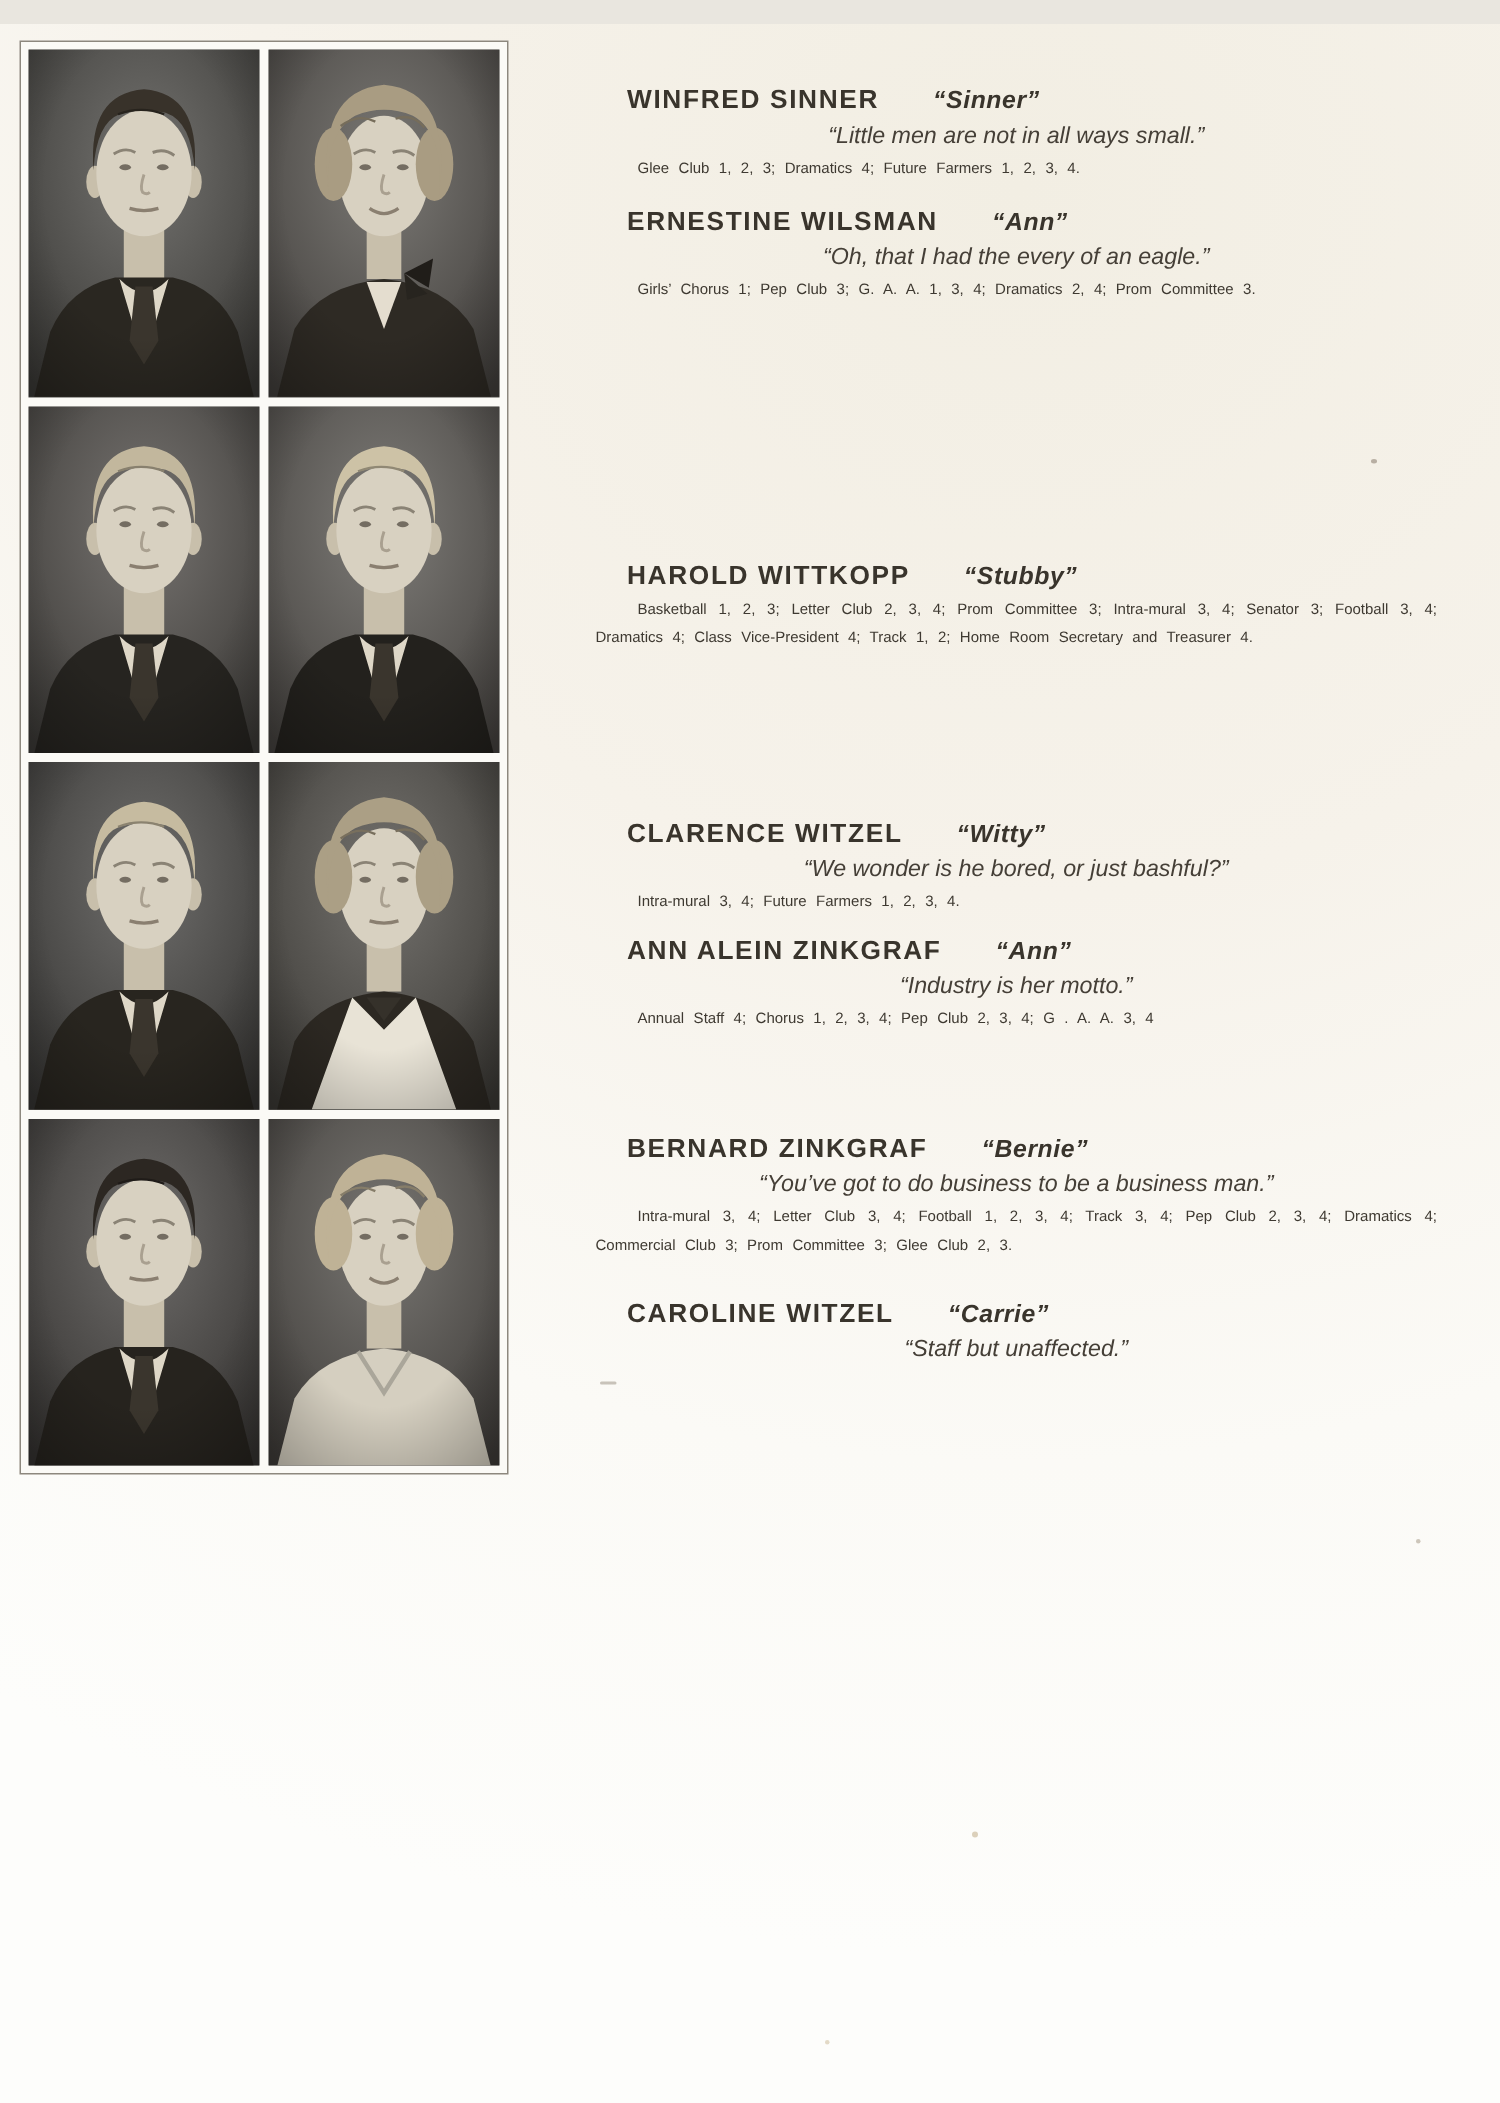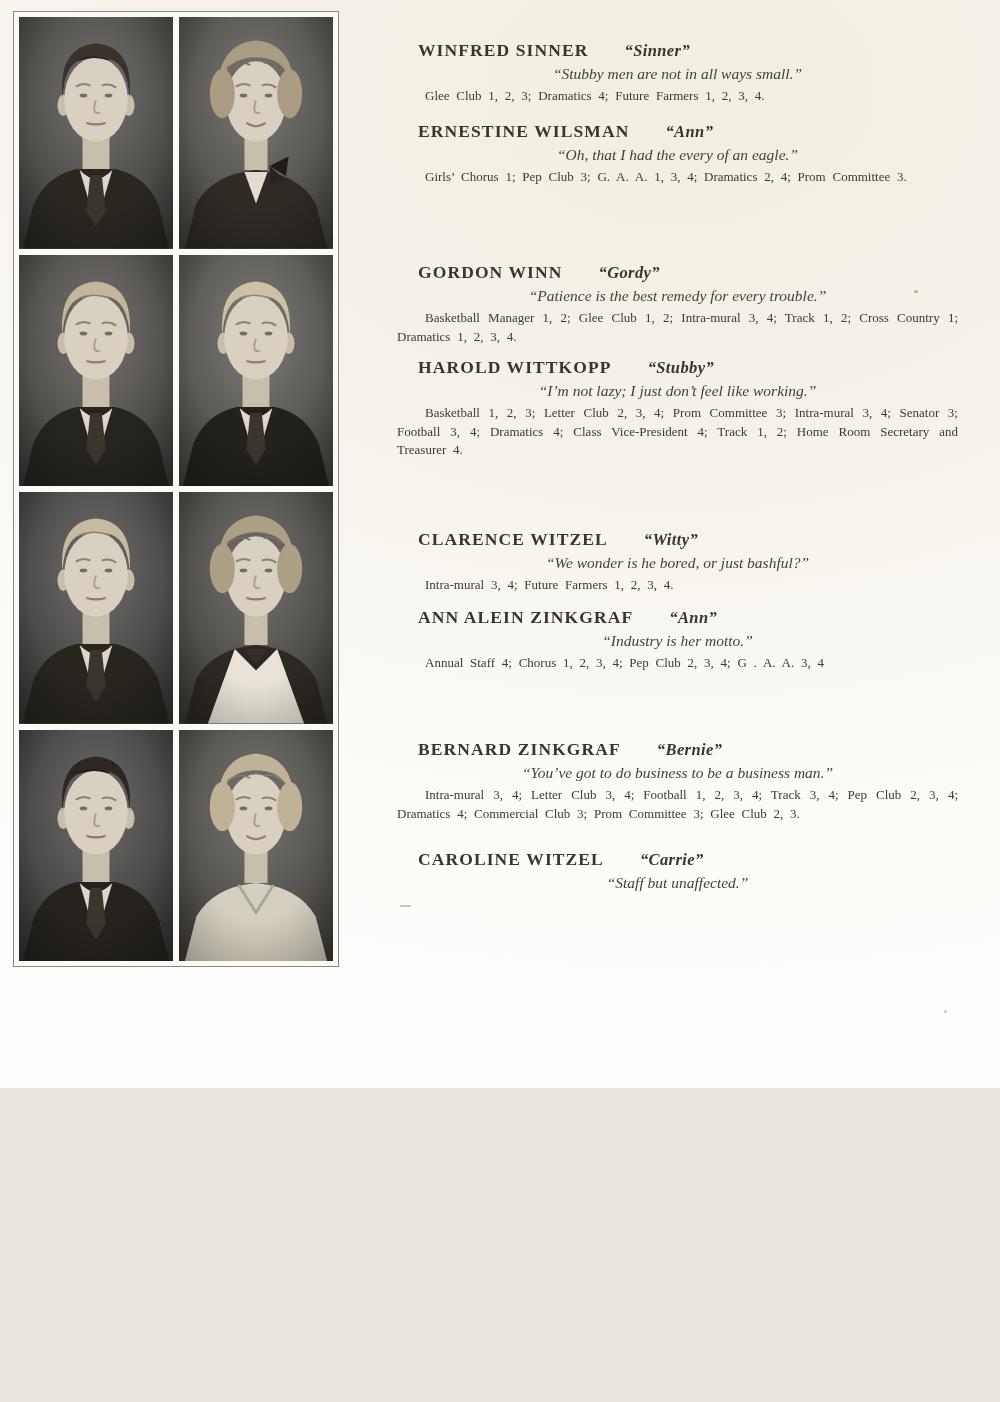--- a/index.html
+++ b/index.html
@@ -1,23 +1,23 @@
 <!DOCTYPE html>
 <html><head>
 <meta charset="utf-8">
 <style>
   html,body{margin:0;padding:0;}
   body{background:#e9e6df;}
   .page{
     position:relative;
-    width:1000px;height:1088px;
-    margin:0 auto;
+    width:1000px;height:1386px;
+    margin:16px auto;
     background:
       radial-gradient(130% 85% at 68% 8%, #f2eee3 0%, #f6f2ea 40%, #fbfaf6 72%, #fdfdfb 100%);
-    font-family:Liberation Serif, serif;
+    font-family:Liberation Sans, sans-serif;
     color:#3e3931;
     overflow:hidden;
   }
 
   
   .photo-frame{
     position:absolute;left:13px;top:11px;
     width:326px;height:956px;
     box-sizing:border-box;
     border:1px solid #8d887e;
@@ -56,21 +56,21 @@
   .s-quote{
     text-align:center;
     font-style:italic;
     font-size:15.5px;line-height:22px;
     color:#45403703;
     color:#453f37;
     margin-top:1px;
   }
   .s-acts{
     margin:2px 0 0 0;
-    font-size:13px;line-height:18.5px;
+    font-size:10px;line-height:18.5px;
     text-align:justify;
     text-indent:28px;
     word-spacing:3.5px;
     color:#3e3931;
   }
 
   
   .speck{position:absolute;border-radius:50%;}
   .speck-1{left:914px;top:290px;width:4px;height:3px;background:rgba(110,95,80,.45);}
   .speck-2{left:400px;top:905px;width:11px;height:2px;border-radius:1px;background:rgba(150,140,125,.5);}
@@ -351,39 +351,33 @@
   <path d="M70 108 q10 7 20 0" stroke="rgba(60,45,32,.5)" stroke-width="2.2" fill="none"></path>
     <rect width="160" height="236" fill="url(#vig7)"></rect>
   </svg>
       </figure>
   </div>
 
   <div class="entries">
 
     <section class="entry" style="top:39px">
       <div class="entry-head"><span>WINFRED SINNER</span><span class="s-nick">“Sinner”</span></div>
-      <div class="s-quote">“Stubby men are not in all ways small.”</div>
+      <div class="s-quote">“Little men are not in all ways small.”</div>
       <p class="s-acts">Glee Club 1, 2, 3;  Dramatics 4;  Future Farmers 1, 2, 3, 4.</p>
     </section>
 
     <section class="entry" style="top:120px">
       <div class="entry-head"><span>ERNESTINE WILSMAN</span><span class="s-nick">“Ann”</span></div>
       <div class="s-quote">“Oh, that I had the every of an eagle.”</div>
       <p class="s-acts">Girls’ Chorus 1;  Pep Club 3;  G. A. A. 1, 3, 4;  Dramatics 2, 4;  Prom Committee 3.</p>
     </section>
 
-    <section class="entry" style="top:261px">
-      <div class="entry-head"><span>GORDON WINN</span><span class="s-nick">“Gordy”</span></div>
-      <div class="s-quote">“Patience is the best remedy for every trouble.”</div>
-      <p class="s-acts">Basketball Manager 1, 2;  Glee Club 1, 2;  Intra-mural 3, 4;  Track 1, 2;  Cross Country 1;  Dramatics 1, 2, 3, 4.</p>
-    </section>
 
     <section class="entry" style="top:356px">
       <div class="entry-head"><span>HAROLD WITTKOPP</span><span class="s-nick">“Stubby”</span></div>
-      <div class="s-quote">“I’m not lazy;  I just don’t feel like working.”</div>
       <p class="s-acts">Basketball 1, 2, 3;  Letter Club 2, 3, 4;  Prom Committee 3;  Intra-mural 3, 4;  Senator 3;  Football 3, 4;  Dramatics 4;  Class Vice-President 4;  Track 1, 2;  Home Room Secretary and Treasurer 4.</p>
     </section>
 
     <section class="entry" style="top:528px">
       <div class="entry-head"><span>CLARENCE WITZEL</span><span class="s-nick">“Witty”</span></div>
       <div class="s-quote">“We wonder is he bored, or just bashful?”</div>
       <p class="s-acts">Intra-mural 3, 4;  Future Farmers 1, 2, 3, 4.</p>
     </section>
 
     <section class="entry" style="top:606px">

